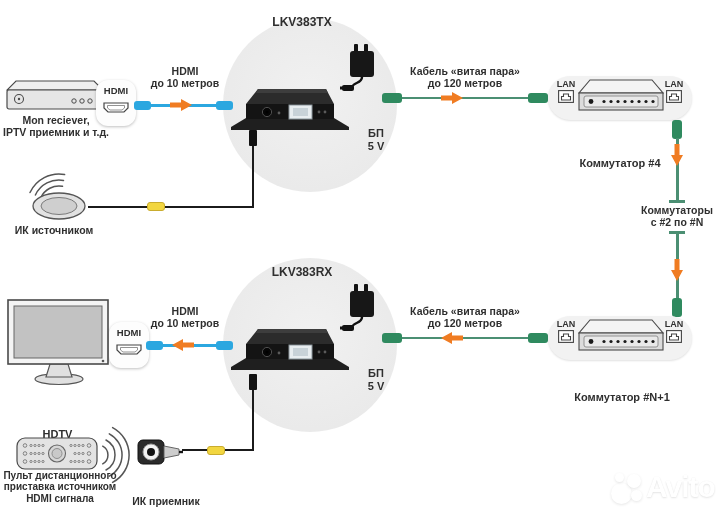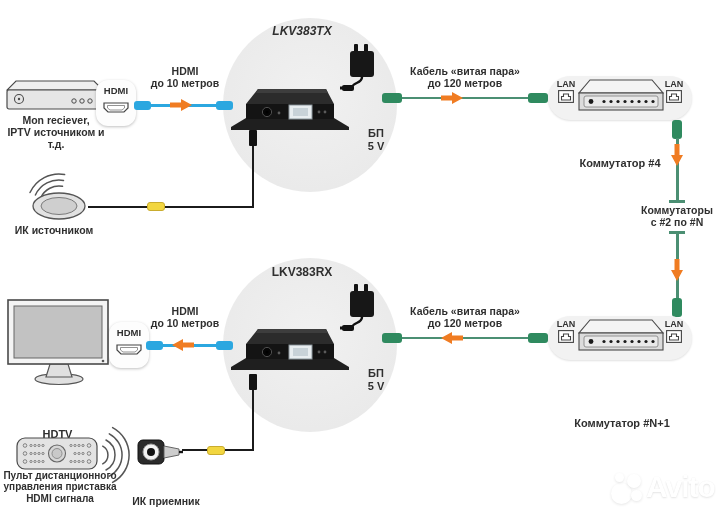--- a/index.html
+++ b/index.html
@@ -49,21 +49,21 @@
     <polygon points="10,1 88,1 97,10 1,10" fill="#efefef" stroke="#4a4a4a" stroke-width="1.2"></polygon>
     <rect x="1" y="10" width="96" height="19" rx="2" fill="#e6e6e6" stroke="#4a4a4a" stroke-width="1.2"></rect>
     <circle cx="13" cy="19" r="4.5" fill="none" stroke="#4a4a4a" stroke-width="1.1"></circle>
     <circle cx="13" cy="19" r="1.2" fill="#4a4a4a"></circle>
     <circle cx="68" cy="21" r="2.2" fill="none" stroke="#4a4a4a" stroke-width="1"></circle>
     <circle cx="76" cy="21" r="2.2" fill="none" stroke="#4a4a4a" stroke-width="1"></circle>
     <circle cx="84" cy="21" r="2.2" fill="none" stroke="#4a4a4a" stroke-width="1"></circle>
   </svg>
   <div class="lbl" style="left:0px;top:115px;width:112px;">
     <div>Mon reciever,</div>
-    <div>IPTV источником и т.д.</div>
+    <div>IPTV приемник и т.д.</div>
   </div>
 
   <div class="pill" style="left:96px;top:80px;width:40px;height:46px;">
     <div class="ptxt">HDMI</div>
     <svg width="28" height="14" viewBox="0 0 28 14">
       <path d="M2,3 H26 V8 L22,12 H6 L2,8 Z" fill="#fff" stroke="#444" stroke-width="1.2"></path>
       <path d="M5.5,5.5 H22.5 V8 L20,10 H8 L5.5,8 Z" fill="none" stroke="#777" stroke-width="0.8"></path>
     </svg>
   </div>
 
@@ -73,21 +73,21 @@
   <div class="arrow" style="left:170px;top:99px;">
     <svg width="22" height="12" viewBox="0 0 22 12">
         <path d="M0,3.5 h11 v-3.5 l11,6 l-11,6 v-3.5 h-11 z" fill="currentColor"></path>
       </svg>
   </div>
   <div class="lbl" style="left:135px;top:66px;width:100px;">
     <div>HDMI</div>
     <div>до 10 метров</div>
   </div>
 
-  <div class="lbl lg" style="left:240px;top:25px;width:124px;font-style:italic;">LKV383TX</div>
+  <div class="lbl lg" style="left:240px;top:16px;width:124px;">LKV383TX</div>
   <svg class="abs" style="left:231px;top:82px;" width="118" height="50" viewBox="0 0 118 50">
     <polygon points="0,45 15,36 103,36 118,45 118,48 0,48" fill="#1f1f1f"></polygon>
     <polygon points="15,22 103,22 103,37 15,37" fill="#141414"></polygon>
     <polygon points="27,7 95,7 103,22 15,22" fill="#2b2b2b"></polygon>
     <polygon points="27,7 95,7 97,11 25,11" fill="#3d3d3d"></polygon>
     <circle cx="36" cy="30" r="4.6" fill="#060606" stroke="#4f4f4f" stroke-width="1"></circle>
     <circle cx="36" cy="30" r="1.6" fill="#000"></circle>
     <circle cx="48" cy="31" r="1.4" fill="#5a5a5a"></circle>
     <rect x="58" y="23" width="23" height="14" fill="#e8edf0" stroke="#8b969c" stroke-width="1"></rect>
     <rect x="62" y="26" width="15" height="8" fill="#c8d2d8"></rect>
@@ -279,21 +279,21 @@
     <circle cx="68" cy="23.5" r="1.6" fill="#1a1a1a"></circle>
       <circle cx="75" cy="23.5" r="1.6" fill="#1a1a1a"></circle>
   </svg>
   <div class="lan" style="left:659px;top:319px;">
     <div class="t">LAN</div>
     <svg width="16" height="13" viewBox="0 0 16 13">
       <rect x="0.6" y="0.6" width="14.8" height="11.8" fill="#fff" stroke="#444" stroke-width="1.1"></rect>
       <path d="M3.5,10 V6.5 H5.5 V4 H10.5 V6.5 H12.5 V10 Z" fill="none" stroke="#444" stroke-width="1.1"></path>
     </svg>
   </div>
-  <div class="lbl md" style="left:557px;top:379px;width:130px;">Коммутатор #N+1</div>
+  <div class="lbl md" style="left:557px;top:353px;width:130px;">Коммутатор #N+1</div>
 
   <svg class="abs" style="left:16px;top:437px;" width="82" height="33" viewBox="0 0 82 33">
     <rect x="1" y="1" width="80" height="31" rx="8" fill="#e3e3e3" stroke="#4a4a4a" stroke-width="1.2"></rect>
     <circle cx="41" cy="16.5" r="8.5" fill="#d6d6d6" stroke="#666" stroke-width="1.1"></circle>
     <circle cx="41" cy="16.5" r="5" fill="#c9c9c9" stroke="#888" stroke-width="0.9"></circle>
     <g fill="none" stroke="#777" stroke-width="0.9">
       <circle cx="9" cy="8.5" r="1.8"></circle>
         <circle cx="15" cy="8.5" r="1.1"></circle>
         <circle cx="19" cy="8.5" r="1.1"></circle>
         <circle cx="23" cy="8.5" r="1.1"></circle>
@@ -325,21 +325,21 @@
     </g>
   </svg>
   <svg class="abs" style="left:98px;top:426px;" width="38" height="58" viewBox="0 0 38 58">
     <path d="M4.7,20.2 A10,10 0 0 1 4.7,37.8" fill="none" stroke="#555" stroke-width="1.5" stroke-linecap="round"></path>
     <path d="M8,14 A17,17 0 0 1 8,44" fill="none" stroke="#555" stroke-width="1.5" stroke-linecap="round"></path>
     <path d="M11.3,7.8 A24,24 0 0 1 11.3,50.2" fill="none" stroke="#555" stroke-width="1.5" stroke-linecap="round"></path>
     <path d="M14.6,1.6 A31,31 0 0 1 14.6,56.4" fill="none" stroke="#555" stroke-width="1.5" stroke-linecap="round"></path>
   </svg>
   <div class="lbl" style="left:0px;top:470px;width:120px;font-size:10px;">
     <div>Пульт дистанционного</div>
-    <div>управления приставка</div>
+    <div>приставка источником</div>
     <div>HDMI сигнала</div>
   </div>
 
   <svg class="abs" style="left:137px;top:439px;" width="46" height="26" viewBox="0 0 46 26">
     <rect x="1" y="1" width="26" height="24" rx="5" fill="#2b2b2b" stroke="#111" stroke-width="1"></rect>
     <circle cx="14" cy="13" r="8" fill="#f2f2f2" stroke="#999" stroke-width="1"></circle>
     <circle cx="14" cy="13" r="4" fill="#111"></circle>
     <polygon points="27,7 42,10 42,16 27,19" fill="#cdcdcd" stroke="#666" stroke-width="1"></polygon>
     <rect x="42" y="11.8" width="4" height="2.4" fill="#161616"></rect>
   </svg>

